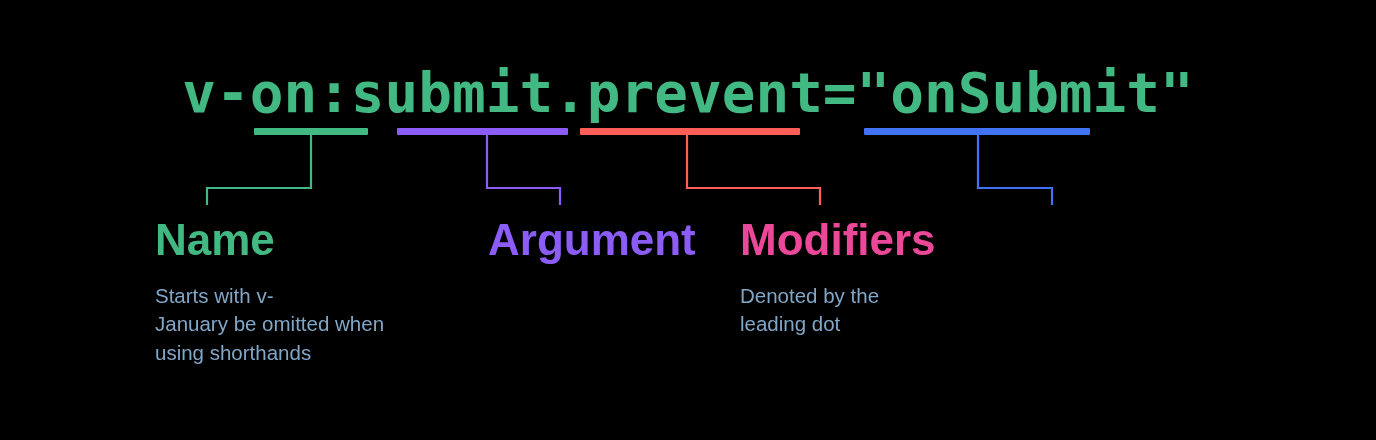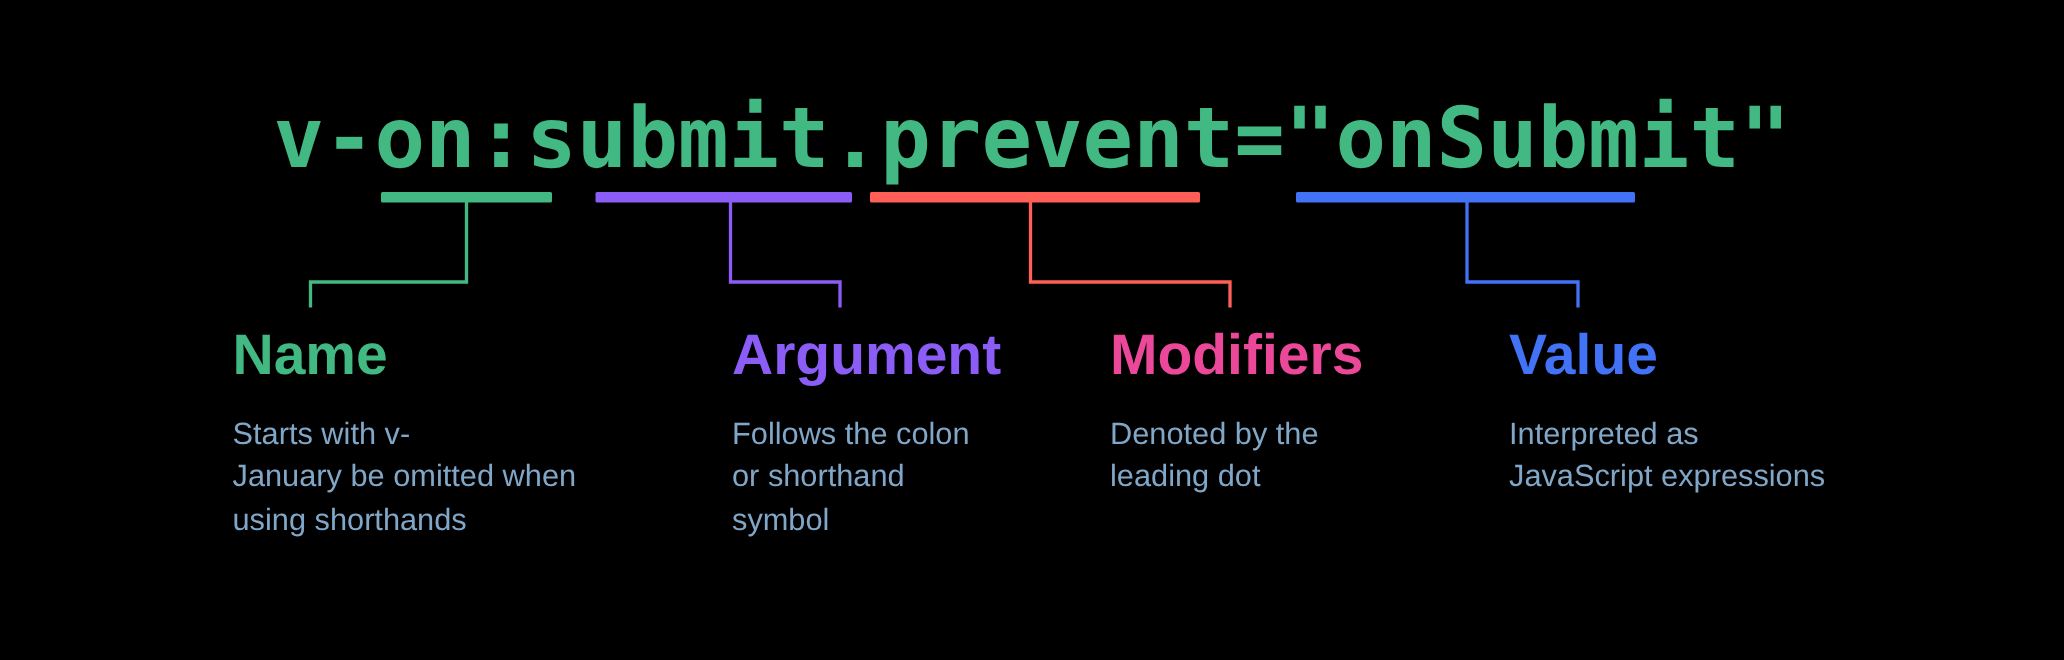--- a/index.html
+++ b/index.html
@@ -49,21 +49,21 @@
     pointer-events: none;
   }
 
   
   .group {
     position: absolute;
     top: 218px;
   }
   .group-title {
     font-family: "Liberation Sans", sans-serif;
-    font-size: 38px;
+    font-size: 44px;
     font-weight: 700;
     line-height: 1.0;
     margin: 0 0 20px 0;
     white-space: nowrap;
   }
   .group-desc {
     font-family: "Liberation Sans", sans-serif;
     font-size: 20.5px;
     font-weight: 400;
     line-height: 1.38;
@@ -97,30 +97,22 @@
 
   <div class="group" style="left:155px; width:300px;">
     <div class="group-title" style="color:#42b883;">Name</div>
     <div class="group-desc">Starts with v-
 January be omitted when
 using shorthands</div>
   </div>
 
   <div class="group" style="left:488px; width:260px;">
     <div class="group-title" style="color:#8b5cf6;">Argument</div>
-    <div class="group-desc">Follows the colon
-or shorthand
-symbol</div>
   </div>
 
   <div class="group" style="left:740px; width:250px;">
     <div class="group-title" style="color:#ec4899;">Modifiers</div>
     <div class="group-desc">Denoted by the
 leading dot</div>
   </div>
 
-  <div class="group" style="left:1006px; width:330px;">
-    <div class="group-title" style="color:#4272f5;">Value</div>
-    <div class="group-desc">Interpreted as
-JavaScript expressions</div>
-  </div>
 
 </div>
 
 </body></html>

